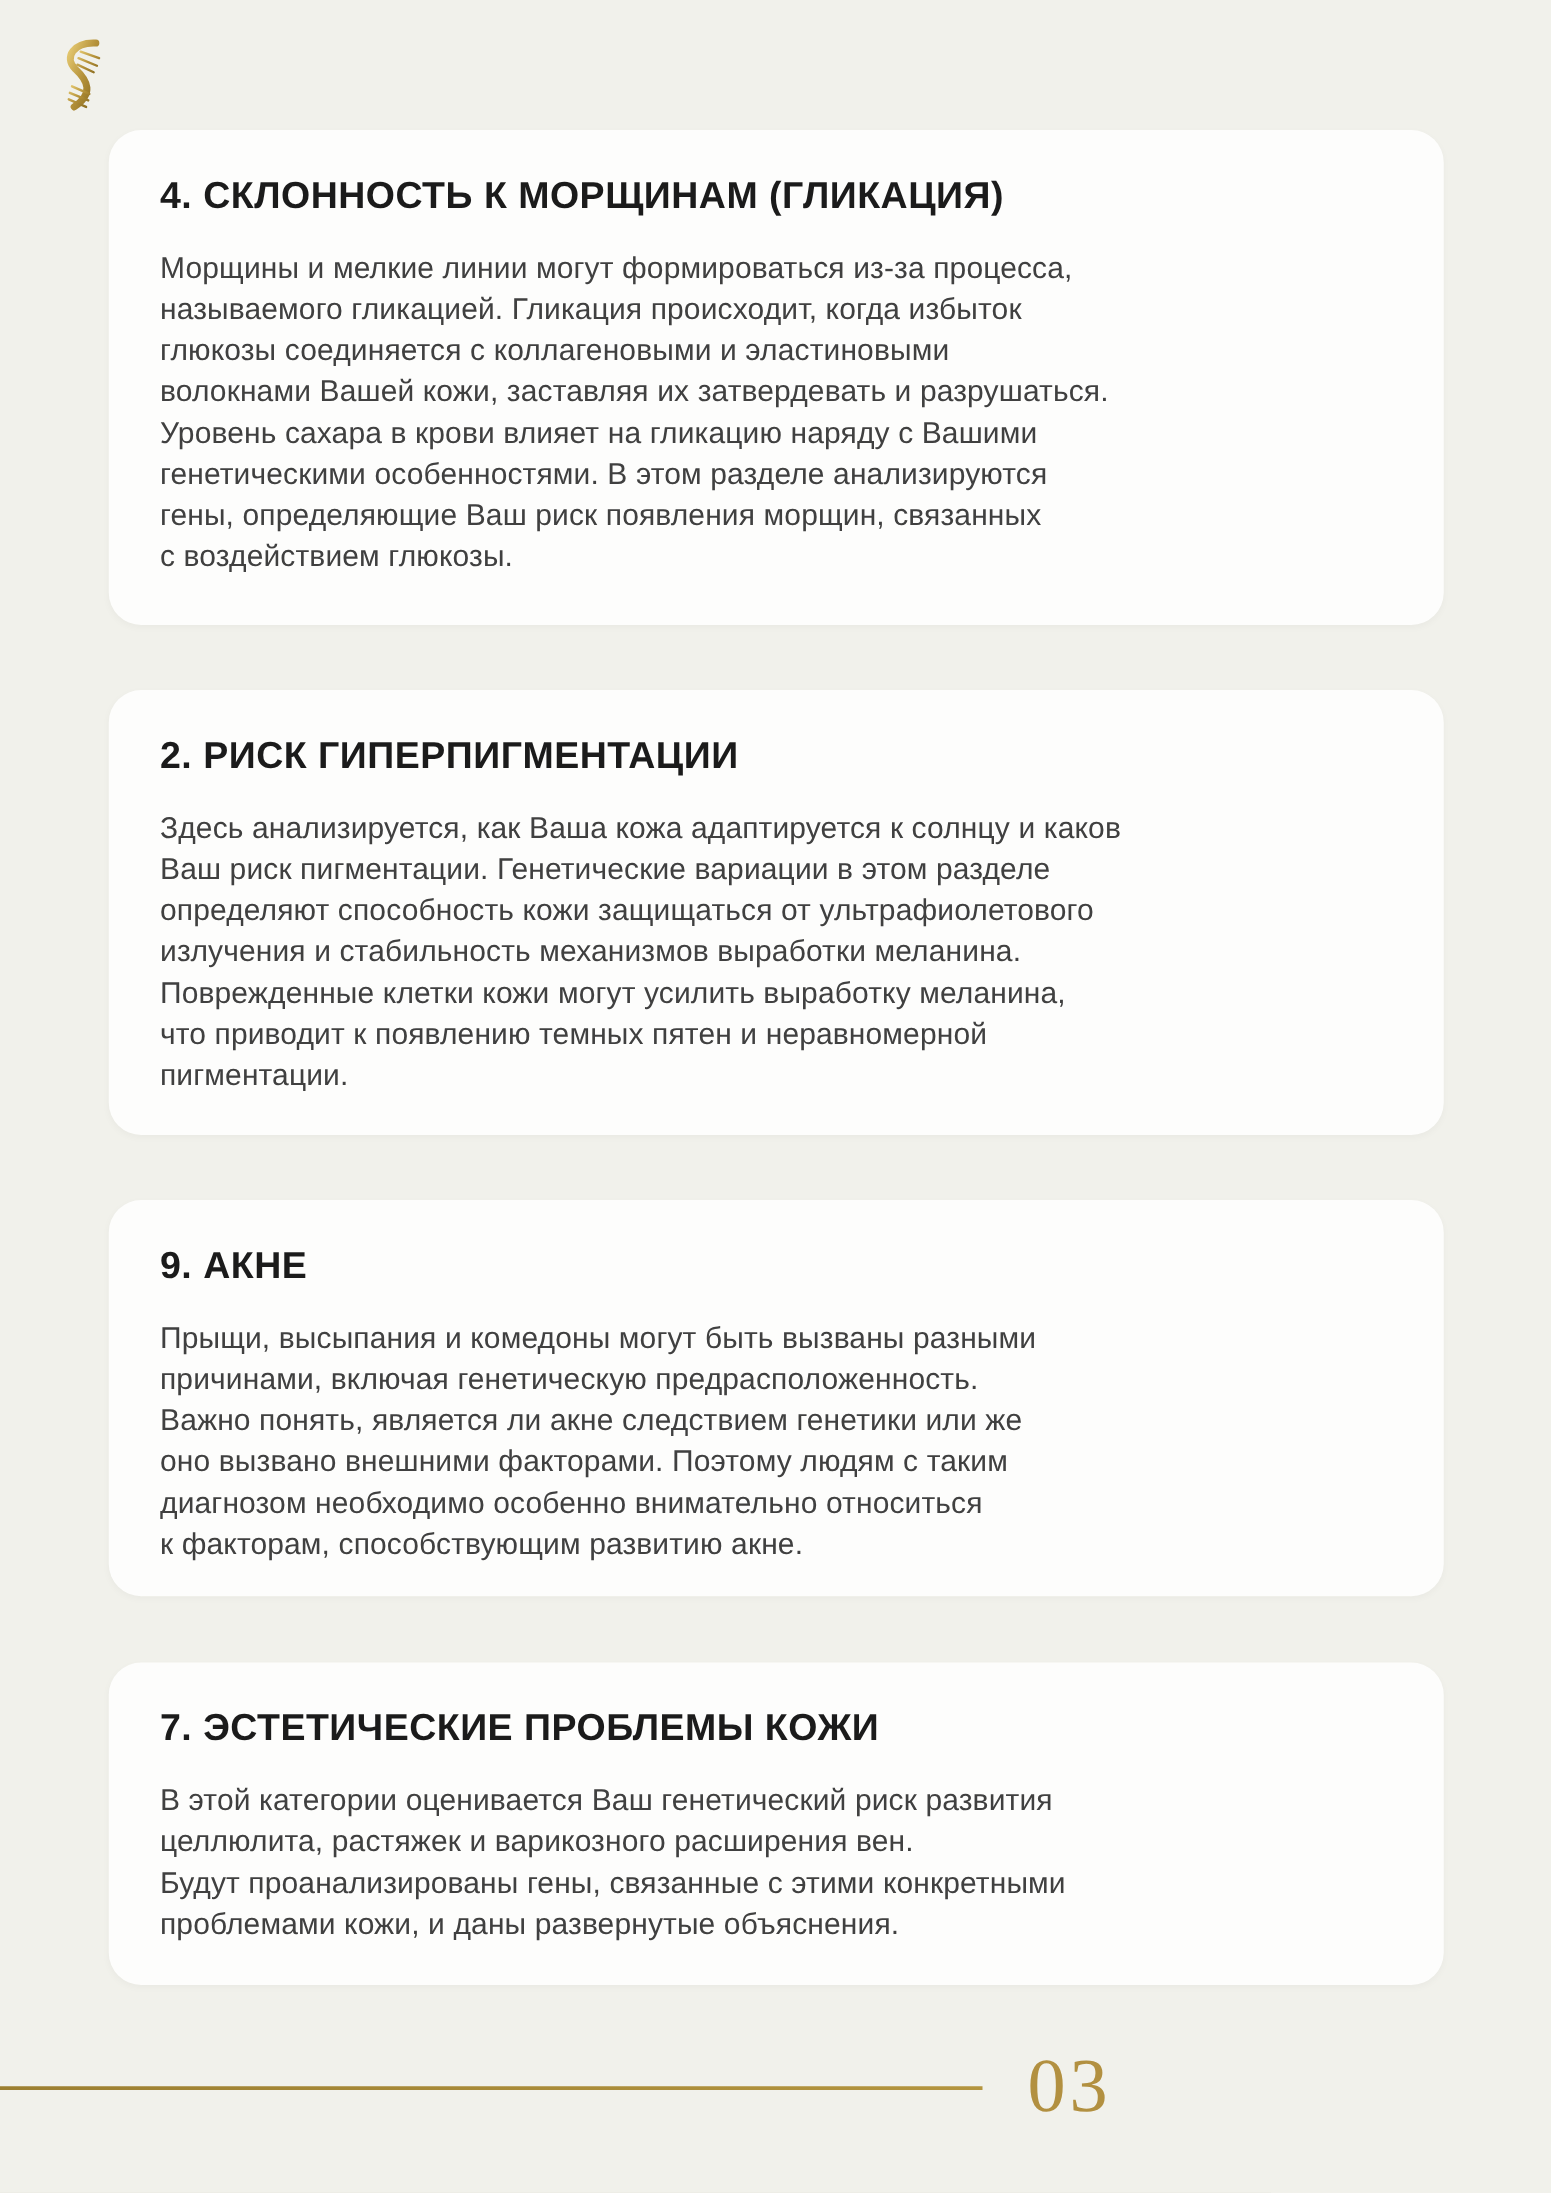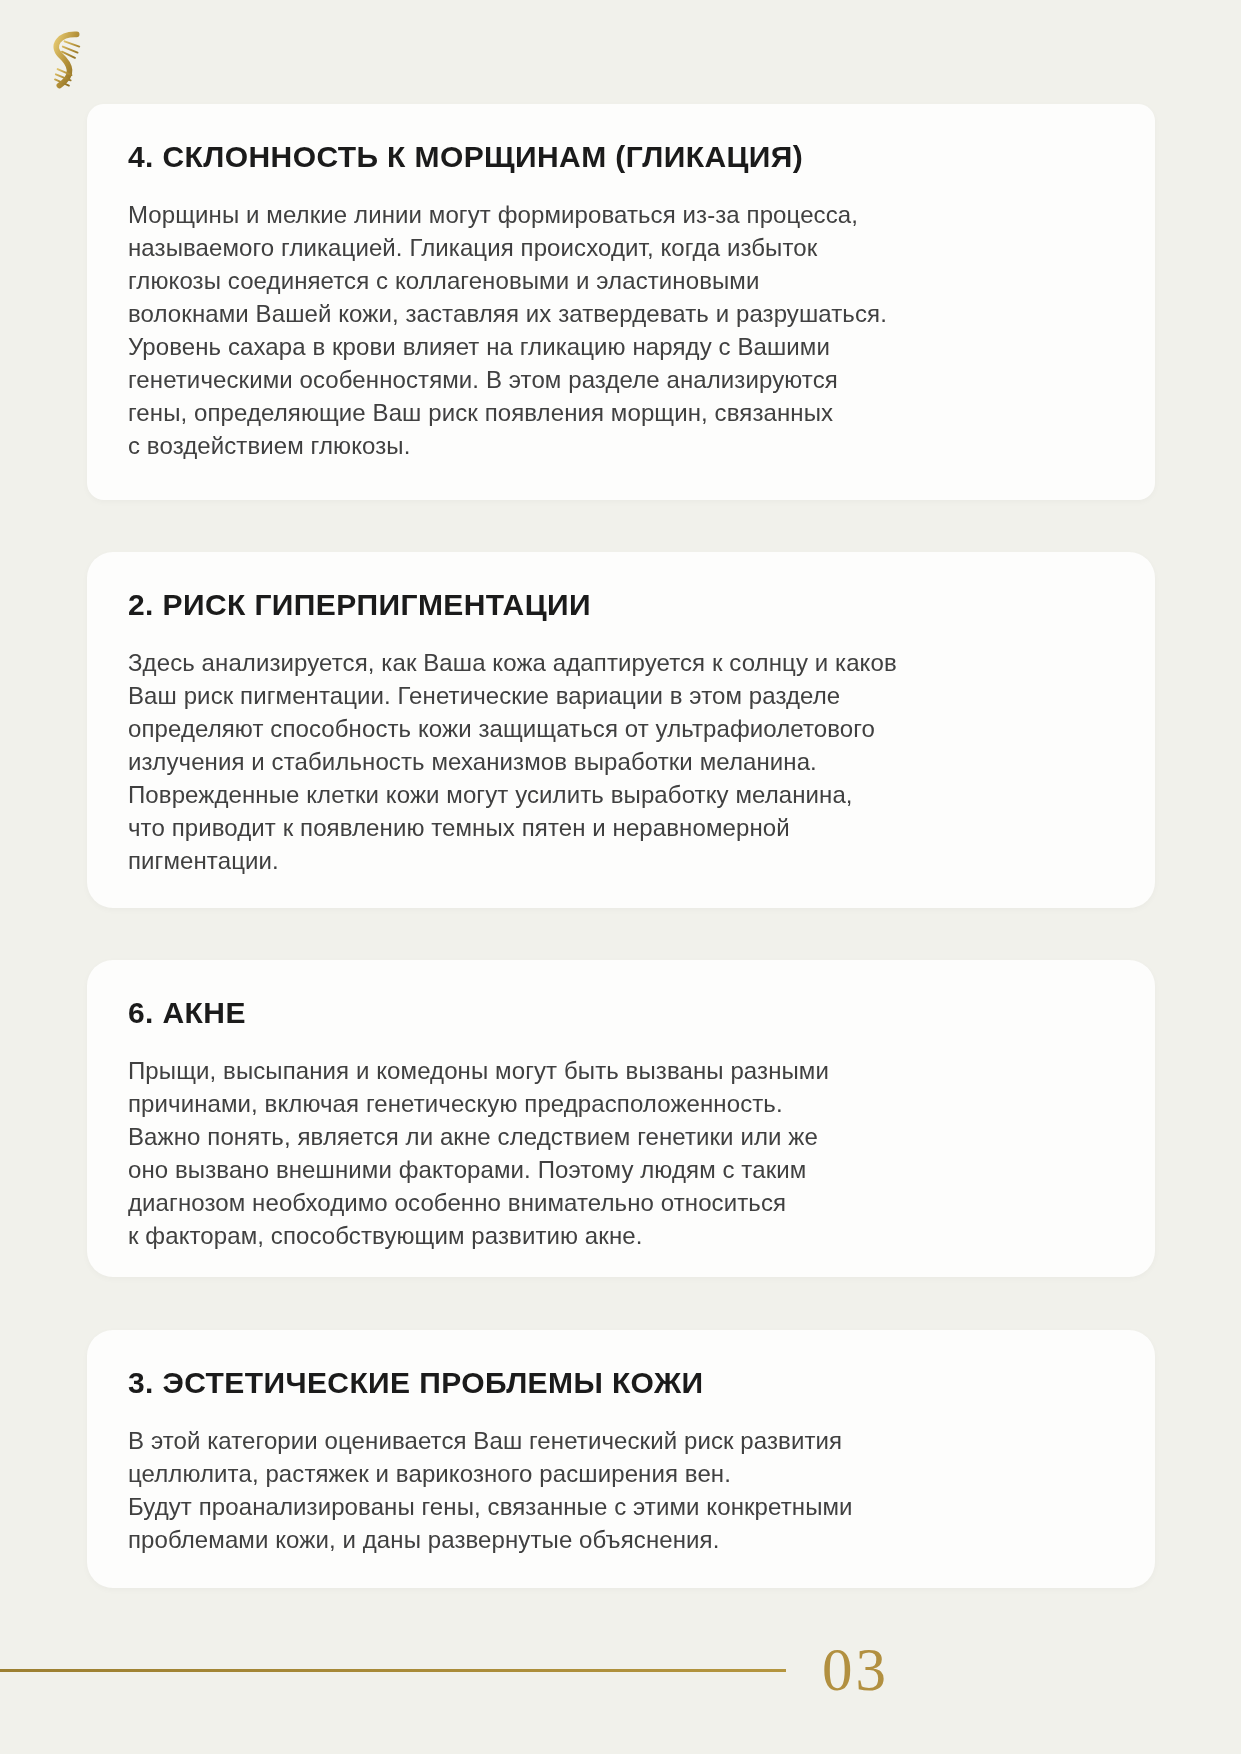--- a/index.html
+++ b/index.html
@@ -38,21 +38,21 @@
     letter-spacing: 0.4px;
     margin-bottom: 22px;
   }
   .card p {
     font-size: 24px;
     line-height: 33px;
     color: #404040;
     white-space: pre-line;
     letter-spacing: 0.1px;
   }
-  #card-1 { top: 104px;  height: 396px; border-radius: 17px; }
+  #card-1 { top: 104px;  height: 396px; }
   #card-2 { top: 552px;  height: 356px; }
   #card-3 { top: 960px;  height: 317px; }
   #card-4 { top: 1330px; height: 258px; }
   .footer-rule {
     position: absolute;
     left: 0;
     top: 1669px;
     width: 786px;
     height: 3px;
     background: linear-gradient(90deg, #9c7f31, #b4953f);
@@ -106,31 +106,31 @@
     <p>Здесь анализируется, как Ваша кожа адаптируется к солнцу и каков
 Ваш риск пигментации. Генетические вариации в этом разделе
 определяют способность кожи защищаться от ультрафиолетового
 излучения и стабильность механизмов выработки меланина.
 Поврежденные клетки кожи могут усилить выработку меланина,
 что приводит к появлению темных пятен и неравномерной
 пигментации.</p>
   </section>
 
   <section class="card" id="card-3">
-    <h2>6. АКНЕ</h2>
+    <h2>9. АКНЕ</h2>
     <p>Прыщи, высыпания и комедоны могут быть вызваны разными
 причинами, включая генетическую предрасположенность.
 Важно понять, является ли акне следствием генетики или же
 оно вызвано внешними факторами. Поэтому людям с таким
 диагнозом необходимо особенно внимательно относиться
 к факторам, способствующим развитию акне.</p>
   </section>
 
   <section class="card" id="card-4">
-    <h2>3. ЭСТЕТИЧЕСКИЕ ПРОБЛЕМЫ КОЖИ</h2>
+    <h2>7. ЭСТЕТИЧЕСКИЕ ПРОБЛЕМЫ КОЖИ</h2>
     <p>В этой категории оценивается Ваш генетический риск развития
 целлюлита, растяжек и варикозного расширения вен.
 Будут проанализированы гены, связанные с этими конкретными
 проблемами кожи, и даны развернутые объяснения.</p>
   </section>
 
   <div class="footer-rule"></div>
   <div class="page-number">03</div>
 
 </div>

